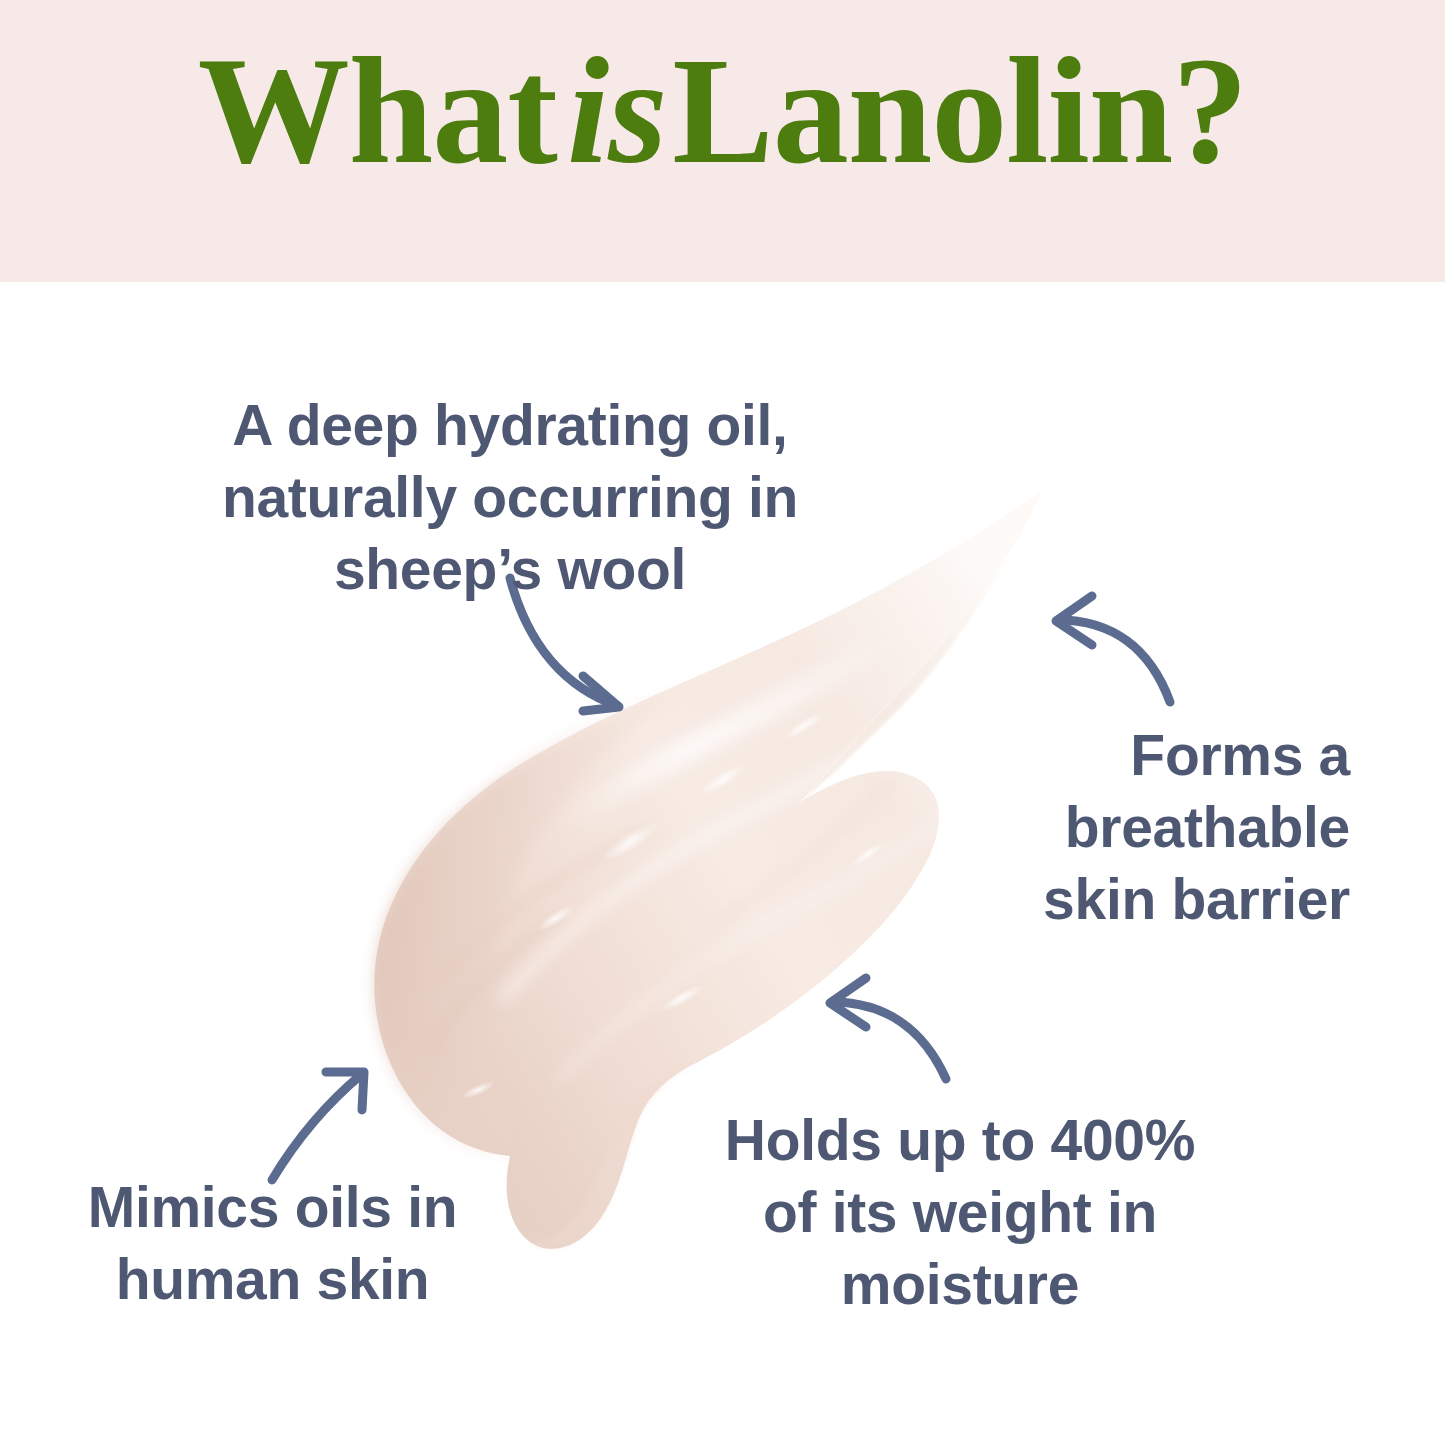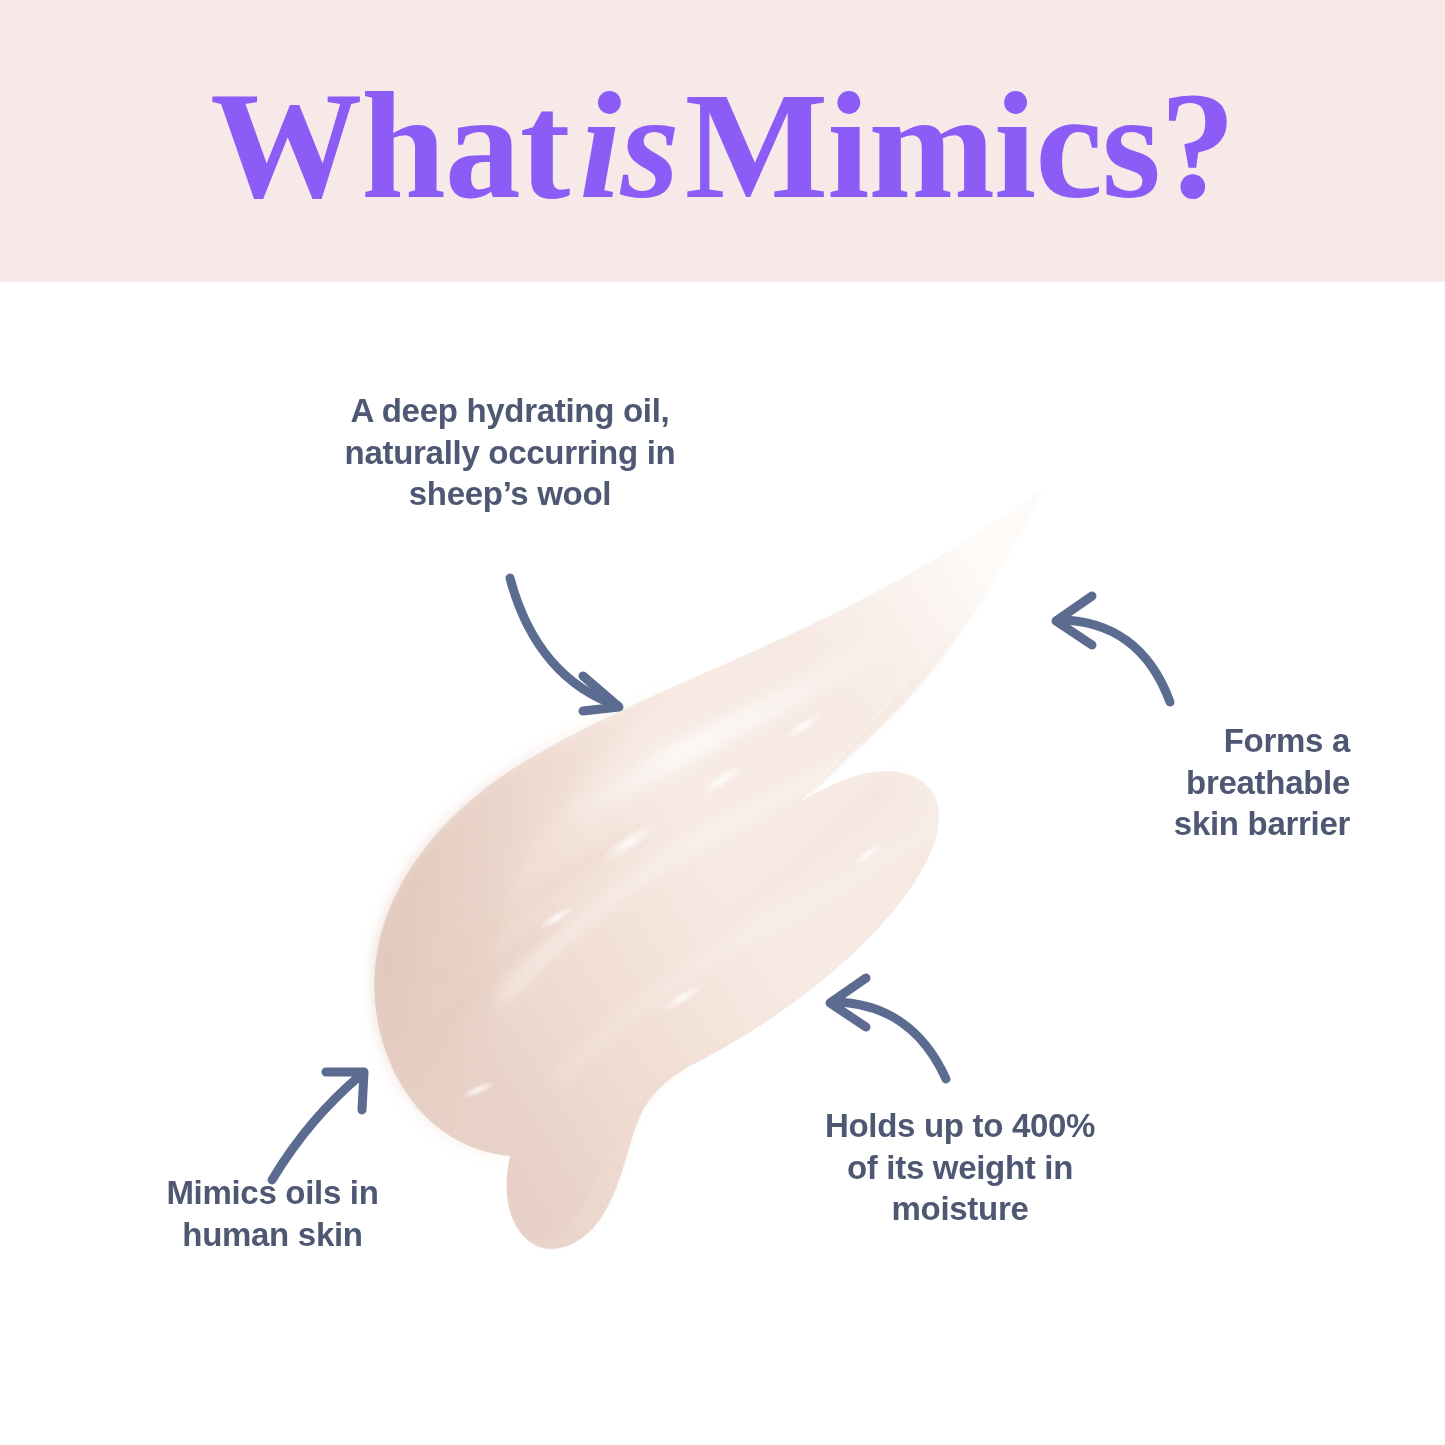--- a/index.html
+++ b/index.html
@@ -20,28 +20,28 @@
     position:absolute;
     left:0; top:0;
     width:1445px; height:282px;
     background:#f8e9e9;
   }
   .page-title {
     position:absolute;
     left:0; top:0;
     width:1445px; height:282px;
     display:flex;
-    align-items:flex-end;
+    align-items:center;
     justify-content:center;
     padding-bottom:60px;
     font-family:"Liberation Serif", serif;
     font-size:152px;
     font-weight:700;
     letter-spacing:-1px;
-    color:#8b5cf6;
+    color:#4d7c0f;
     white-space:nowrap;
     line-height:1;
   }
   .page-title .em {
     font-style:italic;
     font-weight:700;
     padding:0 6px 0 10px;
   }
 
   
@@ -51,21 +51,21 @@
     width:760px; height:800px;
   }
   .swatch-svg { display:block; width:760px; height:800px; }
 
   
   .callout {
     position:absolute;
     color:#4e5873;
     font-family:"Liberation Sans", sans-serif;
     font-weight:700;
-    font-size:33px;
+    font-size:57px;
     line-height:1.26;
     letter-spacing:-0.3px;
     white-space:pre-line;
   }
   #callout-hydrating { left:200px;  top:390px;  width:620px; text-align:center; }
   #callout-barrier   { left:1040px; top:720px;  width:310px; text-align:right; }
   #callout-moisture  { left:700px;  top:1105px; width:520px; text-align:center; }
   #callout-mimics    { left:75px;   top:1172px; width:395px; text-align:center; }
 
   
@@ -85,21 +85,21 @@
 </style>
 </head>
 <body>
 
 <div id="infographic">
 
   <div class="header-band">
     <h1 class="page-title">
         <span>What</span>
         <span class="em">is</span>
-        <span>Mimics?</span>
+        <span>Lanolin?</span>
       </h1>
   </div>
 
   <div class="swatch-wrap">
     <svg class="swatch-svg" viewBox="0 0 760 800" xmlns="http://www.w3.org/2000/svg" aria-hidden="true">
       <defs>
         <linearGradient id="gBody" x1="0.08" y1="0.72" x2="0.92" y2="0.12">
           <stop offset="0%" stop-color="#e7d0c5"></stop>
           <stop offset="22%" stop-color="#f0ddd3"></stop>
           <stop offset="48%" stop-color="#f7ebe4"></stop>

